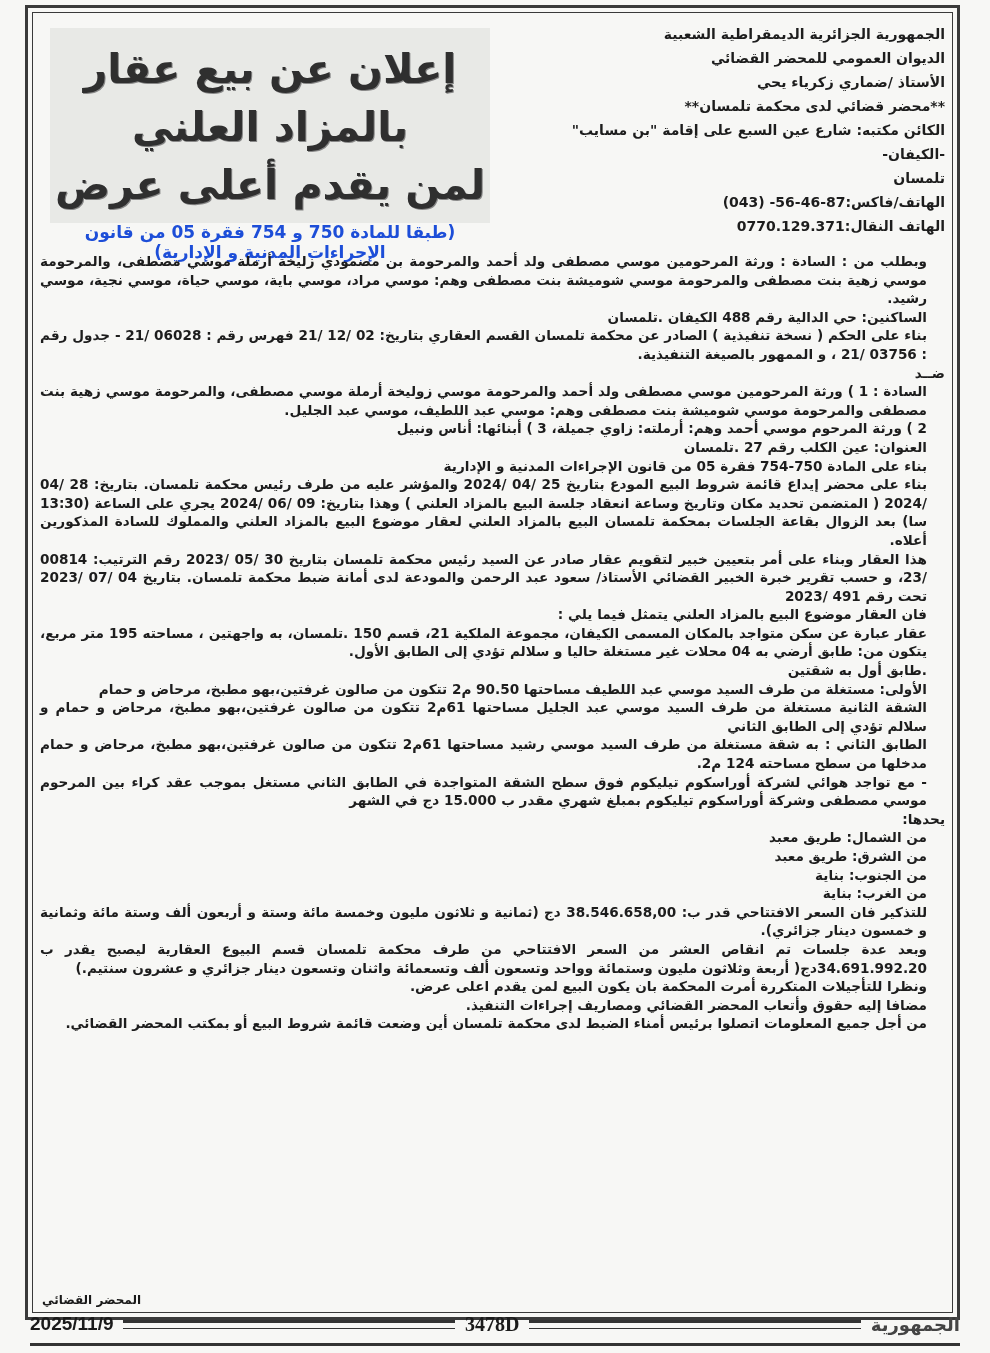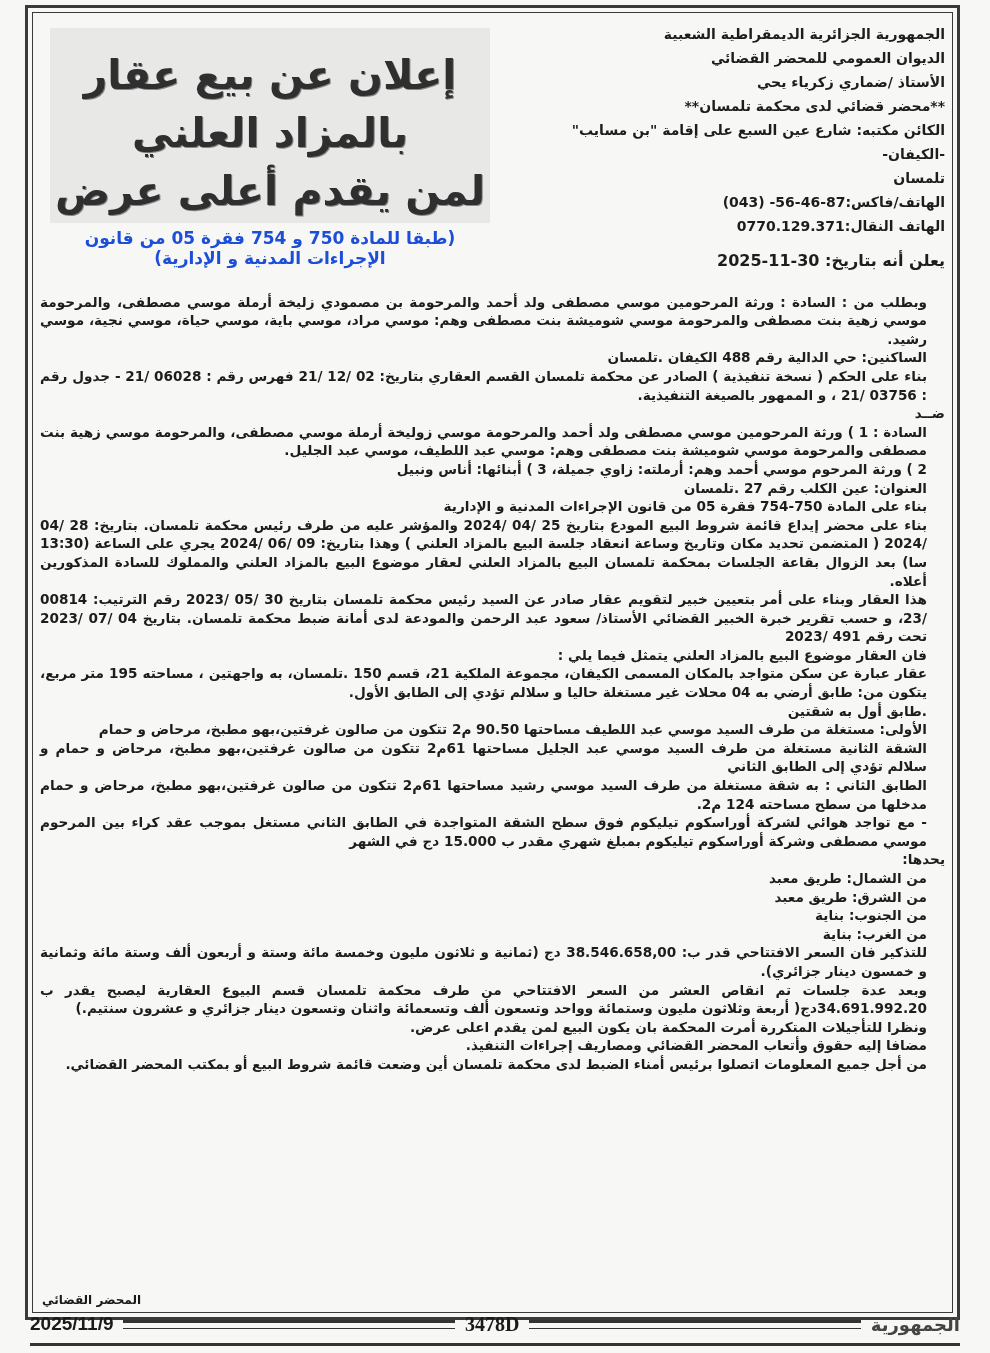--- a/index.html
+++ b/index.html
@@ -18,21 +18,21 @@
   }
   .title-box {
     position: absolute; left: 50px; top: 28px; width: 440px; height: 195px;
     background: #e8e9e6; text-align: center; direction: rtl;
   }
   .title-l1, .title-l2 {
     font-family: "DejaVu Sans", sans-serif; font-weight: bold;
     color: #2f2f2f; font-size: 41px; line-height: 58px;
     text-shadow: 1px 1px 0 #888;
   }
-  .title-l1 { margin-top: 18px; }
+  .title-l1 { margin-top: 12px; }
   .title-sub {
     font-weight: bold; font-size: 17px; color: #1d4ed8; margin-top: 8px;
   }
   .header-right {
     position: absolute; right: 45px; top: 22px; width: 430px;
     direction: rtl; text-align: right; font-size: 14px; font-weight: bold;
     line-height: 24px; color: #1d1d1d;
   }
   .body-text {
     position: absolute; left: 40px; right: 45px; top: 252px;
@@ -74,21 +74,20 @@
   <div>الديوان العمومي للمحضر القضائي</div>
   <div>الأستاذ /ضماري زكرياء يحي</div>
   <div>**محضر قضائي لدى محكمة تلمسان**</div>
   <div>الكائن مكتبه: شارع عين السبع على إقامة "بن مسايب" -الكيفان-</div>
   <div>تلمسان</div>
   <div>الهاتف/فاكس:87-46-56- (043)</div>
   <div>الهاتف النقال:0770.129.371</div>
 </div>
 
 <div class="body-text">
-  <p class="heading">يعلن أنه بتاريخ: 30-11-2025</p>
   <div id="paras">
       <p class="indent">وبطلب من : السادة : ورثة المرحومين موسي مصطفى ولد أحمد والمرحومة بن مصمودي زليخة أرملة موسي مصطفى، والمرحومة موسي زهية بنت مصطفى والمرحومة موسي شوميشة بنت مصطفى وهم: موسي مراد، موسي باية، موسي حياة، موسي نجية، موسي رشيد.</p>
       <p class="indent">الساكنين: حي الدالية رقم 488 الكيفان .تلمسان</p>
       <p class="indent">بناء على الحكم ( نسخة تنفيذية ) الصادر عن محكمة تلمسان القسم العقاري بتاريخ: 02 /12 /21 فهرس رقم : 06028 /21 - جدول رقم : 03756 /21 ، و الممهور بالصيغة التنفيذية.</p>
       <p>ضــد</p>
       <p class="indent">السادة : 1 ) ورثة المرحومين موسي مصطفى ولد أحمد والمرحومة موسي زوليخة أرملة موسي مصطفى، والمرحومة موسي زهية بنت مصطفى والمرحومة موسي شوميشة بنت مصطفى وهم: موسي عبد اللطيف، موسي عبد الجليل.</p>
       <p class="indent">2 ) ورثة المرحوم موسي أحمد وهم: أرملته: زاوي جميلة، 3 ) أبنائها: أناس ونبيل</p>
       <p class="indent">العنوان: عين الكلب رقم 27 .تلمسان</p>
       <p class="indent">بناء على المادة 750-754 فقرة 05 من قانون الإجراءات المدنية و الإدارية</p>
       <p class="indent">بناء على محضر إيداع قائمة شروط البيع المودع بتاريخ 25 /04 /2024 والمؤشر عليه من طرف رئيس محكمة تلمسان. بتاريخ: 28 /04 /2024 ( المتضمن تحديد مكان وتاريخ وساعة انعقاد جلسة البيع بالمزاد العلني ) وهذا بتاريخ: 09 /06 /2024 يجري على الساعة (13:30 سا) بعد الزوال بقاعة الجلسات بمحكمة تلمسان البيع بالمزاد العلني لعقار موضوع البيع بالمزاد العلني والمملوك للسادة المذكورين أعلاه.</p>

